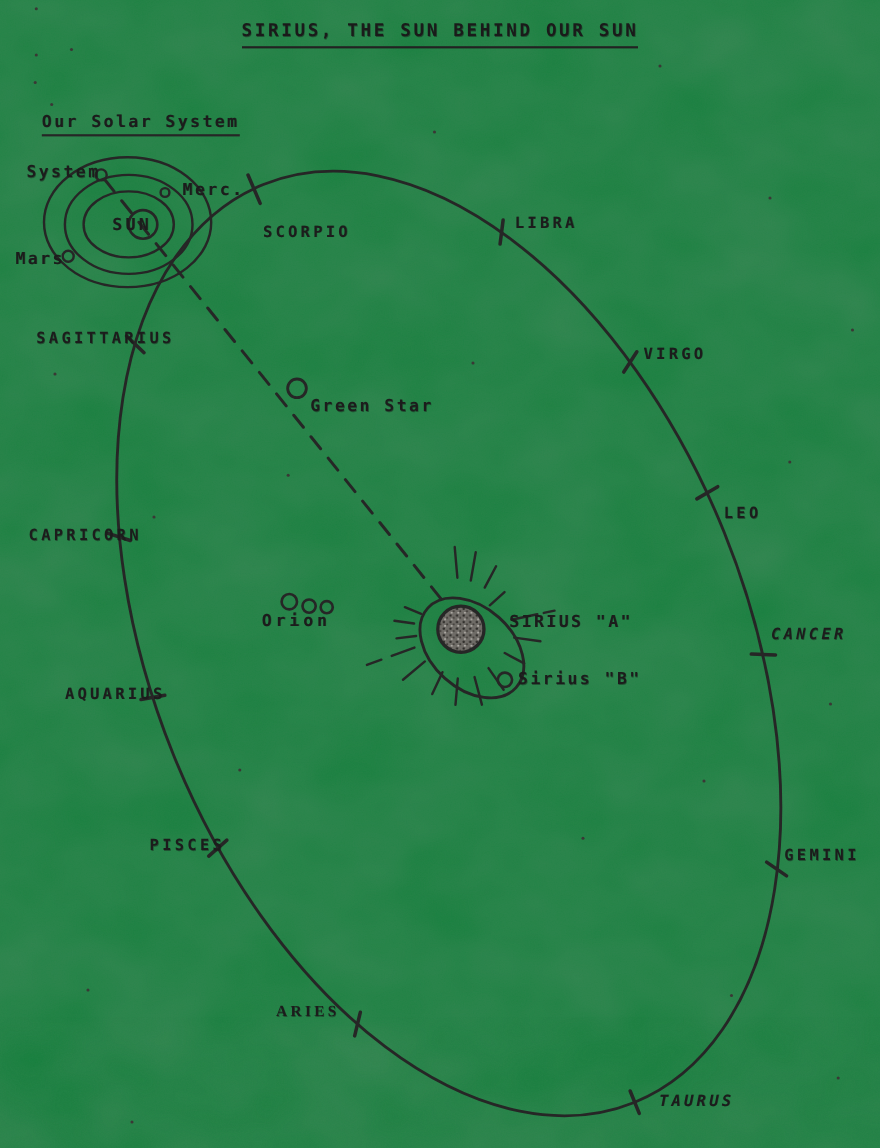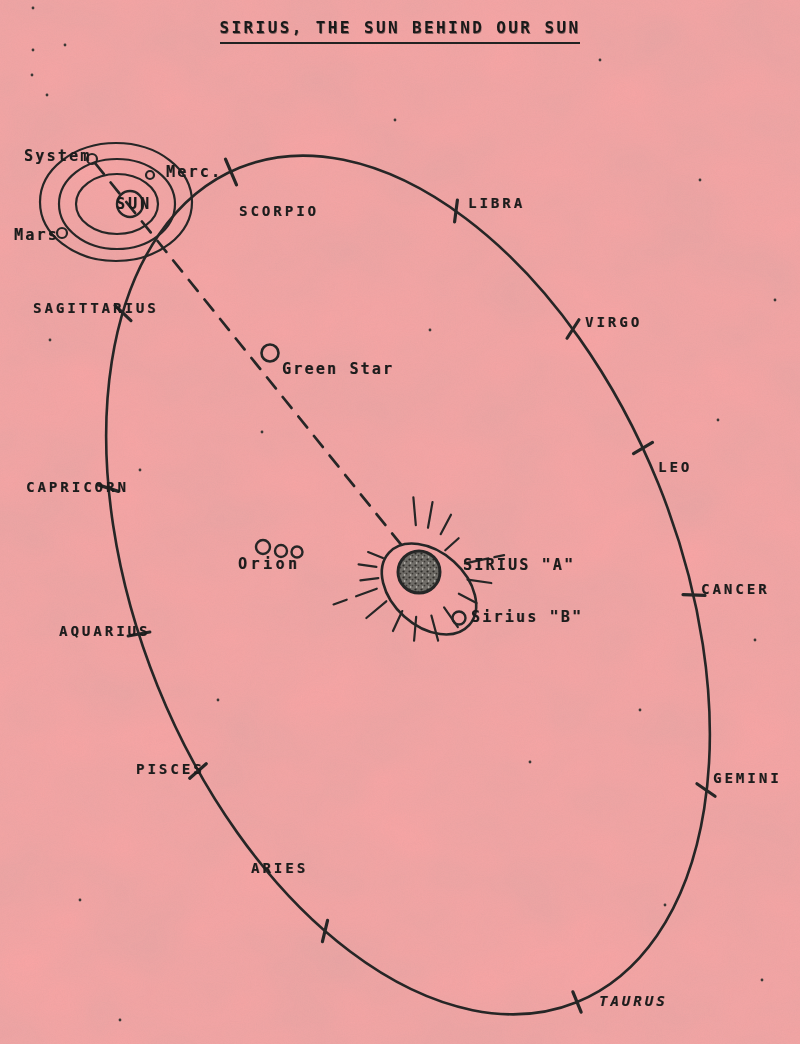--- a/index.html
+++ b/index.html
@@ -1,18 +1,18 @@
 <!DOCTYPE html>
 <html><head>
 <meta charset="utf-8">
 <style>
   html,body{margin:0;padding:0;}
   #page{
     position:relative;width:800px;height:1044px;overflow:hidden;
-    background:#fca5a5;
+    background:#15803d;
     font-family:"DejaVu Sans Mono","Liberation Mono",monospace;
   }
   .texture{position:absolute;left:0;top:0;width:800px;height:1044px;pointer-events:none;}
   #draw{position:absolute;left:0;top:0;}
   .lbl{
     position:absolute;white-space:nowrap;color:#1c1c1c;
     font:700 14px/1.25 "DejaVu Sans Mono","Liberation Mono",monospace;
     letter-spacing:3px;text-shadow:0.5px 0.4px 0 rgba(25,25,25,.45);
   }
   .lbl.md{font-size:15px;letter-spacing:2.2px;}
@@ -122,36 +122,37 @@
         <circle cx="775" cy="300" r="1.4" fill="#3a3835" stroke="none"></circle>
         <circle cx="430" cy="330" r="1.4" fill="#3a3835" stroke="none"></circle>
         <circle cx="640" cy="710" r="1.4" fill="#3a3835" stroke="none"></circle>
       </g>
   </svg>
 
   <div id="title">
     <span>SIRIUS, THE SUN BEHIND OUR SUN</span>
   </div>
 
+  <div class="lbl md underline" style="left:38px;top:101px;">Our Solar System</div>
 
-  <div class="lbl md" style="left:102px;top:195px;letter-spacing:3px;margin-left:14px;">SUN</div>
+  <div class="lbl md" style="left:102px;top:195px;letter-spacing:3px;">SUN</div>
 
   <div class="lbl md" id="green-star-label" style="left: 282px; top: 360px;">Green Star</div>
   <div class="lbl md" id="orion-label" style="left: 238px; top: 555px; letter-spacing: 3.5px;">Orion</div>
   <div class="lbl md" id="sirius-a-label" style="left: 463px; top: 556px;">SIRIUS "A"</div>
   <div class="lbl md" id="sirius-b-label" style="left: 471px; top: 608px;">Sirius "B"</div>
 
 <div class="lbl" style="left: 239px; top: 164px; margin-top: 39px;">SCORPIO</div>
     <div class="lbl" style="left: 468px; top: 195px;">LIBRA</div>
     <div class="lbl" style="left: 585px; top: 314px;">VIRGO</div>
     <div class="lbl" style="left: 658px; top: 437px; margin-top: 22px;">LEO</div>
-    <div class="lbl" style="left: 701px; top: 581px;">CANCER</div>
+    <div class="lbl" style="left: 701px; top: 569px; font-style: italic;">CANCER</div>
     <div class="lbl" style="left: 713px; top: 770px;">GEMINI</div>
     <div class="lbl" style="left: 599px; top: 993px; font-style: italic;">TAURUS</div>
-    <div class="lbl" style="left: 251px; top: 860px;">ARIES</div>
+    <div class="lbl" style="left: 251px; top: 912px; font-family: Liberation Serif, serif;">ARIES</div>
     <div class="lbl" style="left: 136px; top: 761px;">PISCES</div>
     <div class="lbl" style="left: 59px; top: 623px;">AQUARIUS</div>
     <div class="lbl" style="left: 26px; top: 479px;">CAPRICORN</div>
     <div class="lbl" style="left: 33px; top: 300px;">SAGITTARIUS</div>
     <div class="lbl md" style="left: 24px; top: 147px;">System</div>
     <div class="lbl md" style="left: 166px; top: 163px;">Merc.</div>
     <div class="lbl md" style="left: 14px; top: 226px;">Mars</div>
 
 </div>
 

